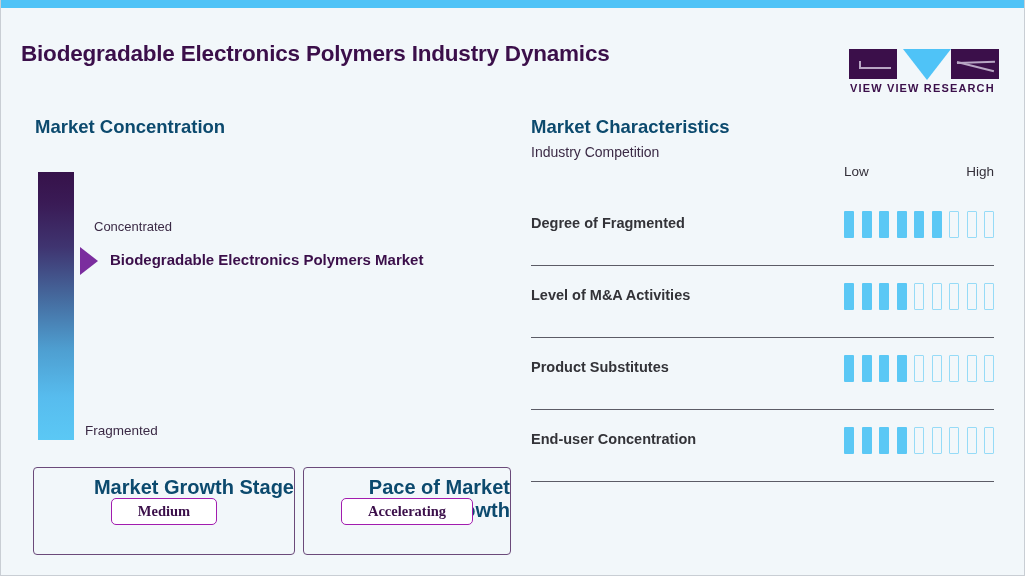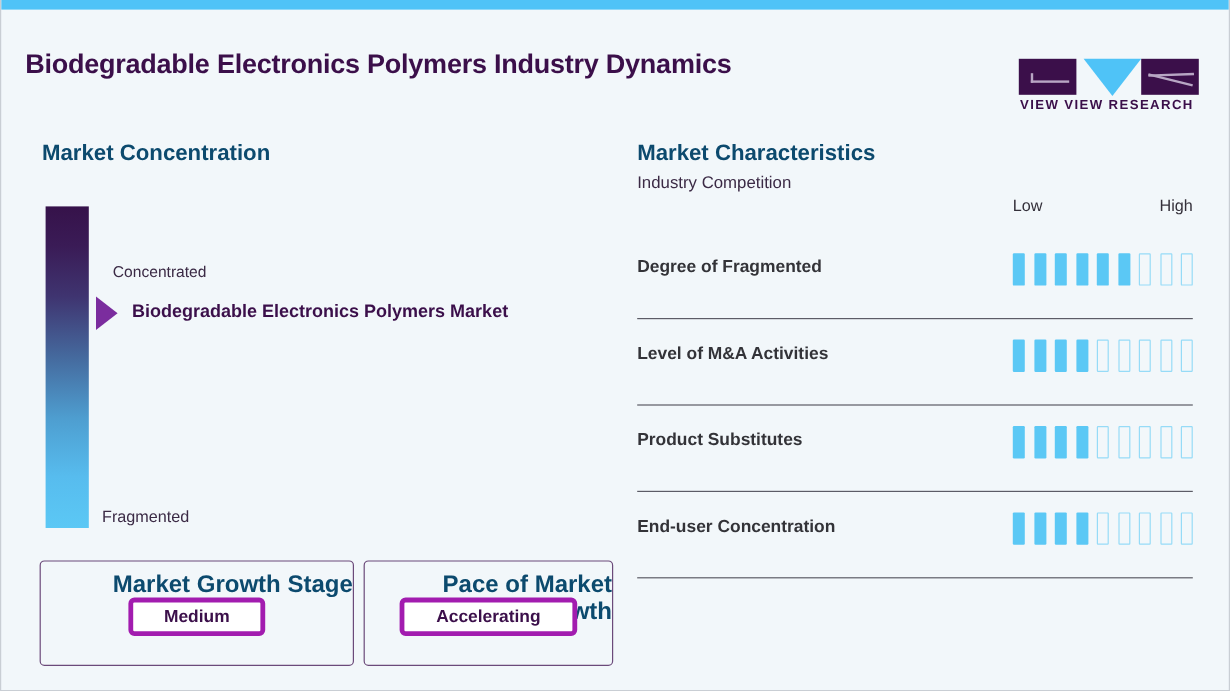--- a/index.html
+++ b/index.html
@@ -232,27 +232,28 @@
   .info-value-wrap {
     position: absolute;
     left: 0;
     top: 30px;
     width: 100%;
     text-align: center;
   }
   .info-value {
     display: inline-block;
     box-sizing: border-box;
-    border: 4px solid #a21caf;
+    border: 1px solid #a21caf;
     border-radius: 5px;
     background: #ffffff;
     padding: 4px 26px;
     font-size: 14.5px;
     font-weight: bold;
     color: #3b0f4a;
+    font-family: Liberation Serif, serif;
   }
   .info-options {
     position: absolute;
     left: 0;
     top: 62px;
     width: 100%;
     text-align: center;
     font-size: 14px;
     font-weight: bold;
     color: #3b0f4a;

